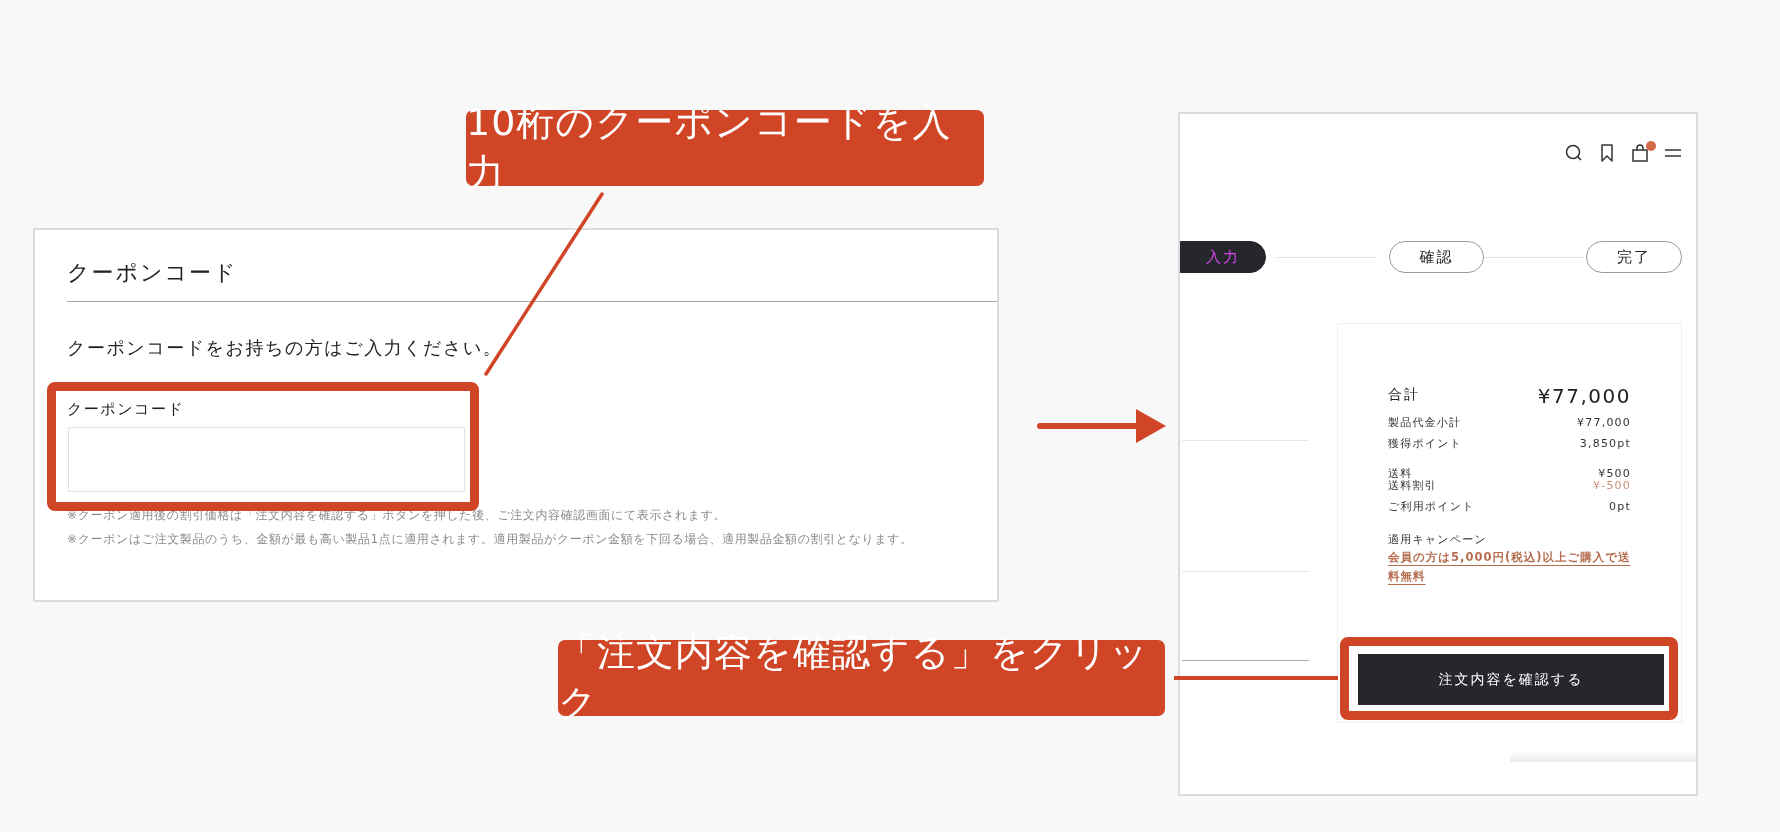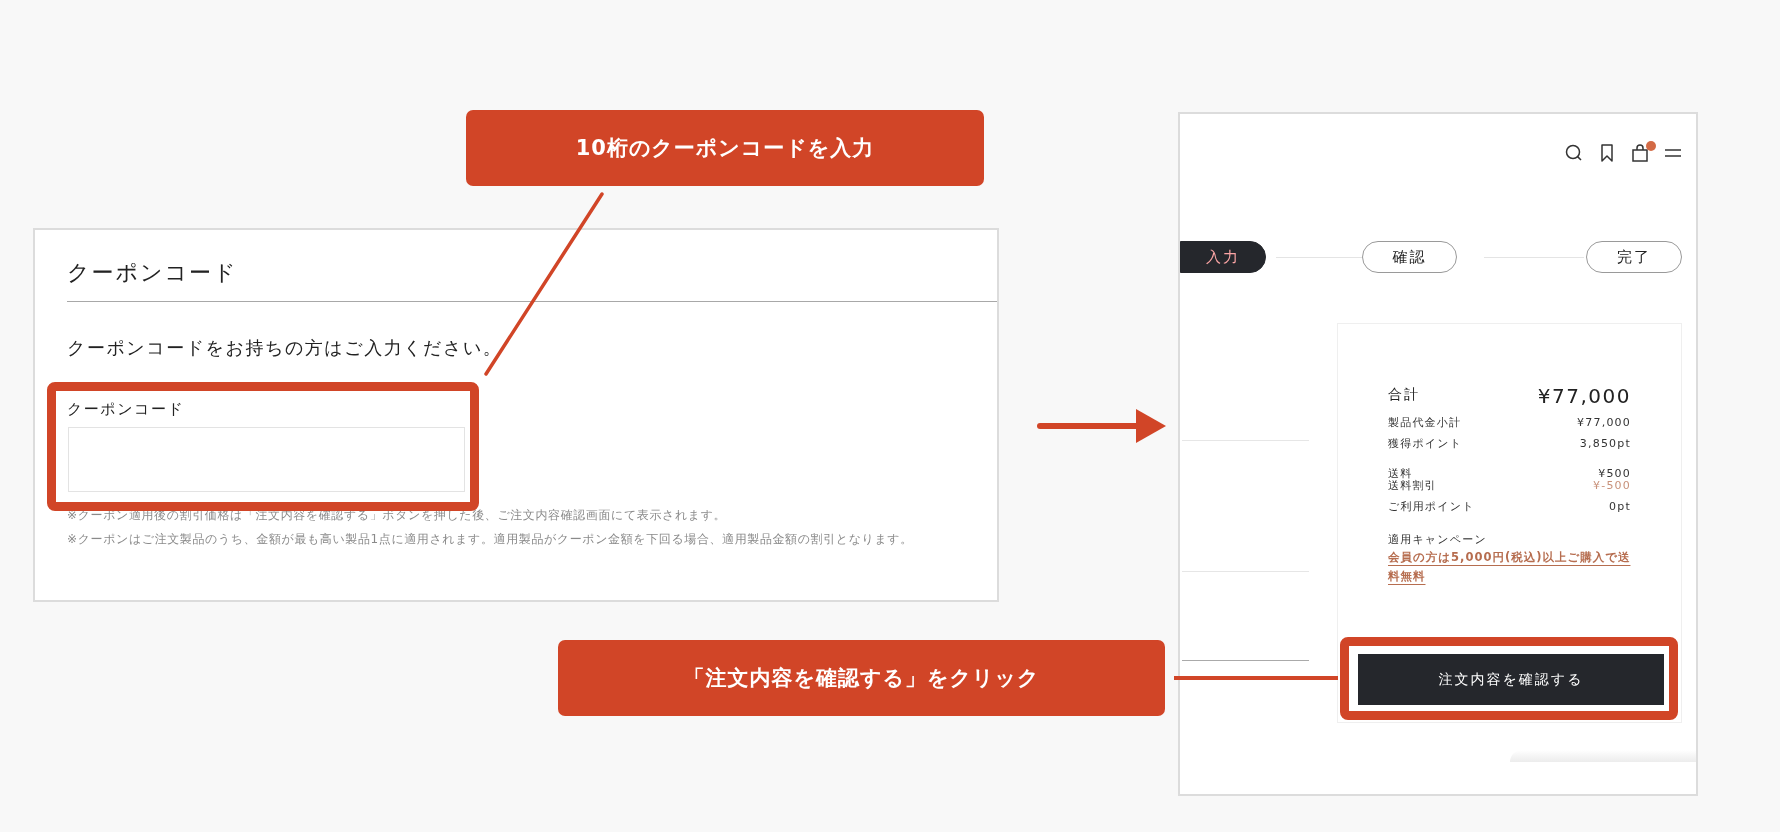--- a/index.html
+++ b/index.html
@@ -41,41 +41,41 @@
 
   
   .hl-box {
     border: 9px solid #d14527; border-radius: 8px; background: transparent;
   }
 
   
   .callout {
     background: #d14527; color: #fff; border-radius: 7px;
     display: flex; align-items: center; justify-content: center;
-    font-size: 21px; font-weight: bold; letter-spacing: 1px;
+    font-size: 38px; font-weight: normal; letter-spacing: 1px;
   }
 
   
   .right-panel {
     left: 1178px; top: 112px; width: 520px; height: 684px;
     background: #fff; border: 2px solid #dcdcdc; overflow: hidden;
   }
   .rp-icon { top: 28px; width: 22px; height: 22px; }
   .rp-icon svg { width: 22px; height: 22px; display: block; }
   .cart-badge {
     left: 466px; top: 27px; width: 10px; height: 10px; border-radius: 50%;
     background: #d36a45;
   }
   .step-pill {
     height: 32px; border-radius: 16px; border: 1px solid #9a9a9a;
     background: #fff; display: flex; align-items: center; justify-content: center;
     font-size: 15px; letter-spacing: 2px; color: #222;
   }
   .step-pill.active {
-    background: #25272c; color: #fca5a5; border-color: #25272c;
+    background: #25272c; color: #d946ef; border-color: #25272c;
     border-top-left-radius: 0; border-bottom-left-radius: 0; font-family: Liberation Mono, monospace;
   }
   .step-line { height: 1px; background: #e4e4e4; top: 143px; }
   .faint-line { height: 1px; left: 2px; width: 127px; background: #e6e6e6; }
   .gray-line { height: 1px; left: 2px; width: 127px; background: #aaaaaa; }
 
   .summary-card {
     left: 157px; top: 209px; width: 345px; height: 400px;
     background: #fff; border: 1px solid #efefef;
   }
@@ -157,21 +157,21 @@
     <svg viewBox="0 0 22 22">
         <line x1="3" y1="8" x2="19" y2="8" stroke="#333" stroke-width="1.5"></line>
         <line x1="3" y1="14" x2="19" y2="14" stroke="#333" stroke-width="1.5"></line>
       </svg>
   </span>
 
   <div class="abs step-pill active" style="left:0; top:127px; width:86px;">
     <span>入力</span>
   </div>
   <div class="abs step-line" style="left:96px; width:100px;"></div>
-  <div class="abs step-pill" style="left:182px; top:127px; width:95px;">
+  <div class="abs step-pill" style="left:209px; top:127px; width:95px;">
     <span>確認</span>
   </div>
   <div class="abs step-line" style="left:304px; width:100px;"></div>
   <div class="abs step-pill" style="left:406px; top:127px; width:96px;">
     <span>完了</span>
   </div>
 
   <div class="abs faint-line" style="top:326px;"></div>
   <div class="abs faint-line" style="top:457px;"></div>
   <div class="abs gray-line" style="top:546px;"></div>

